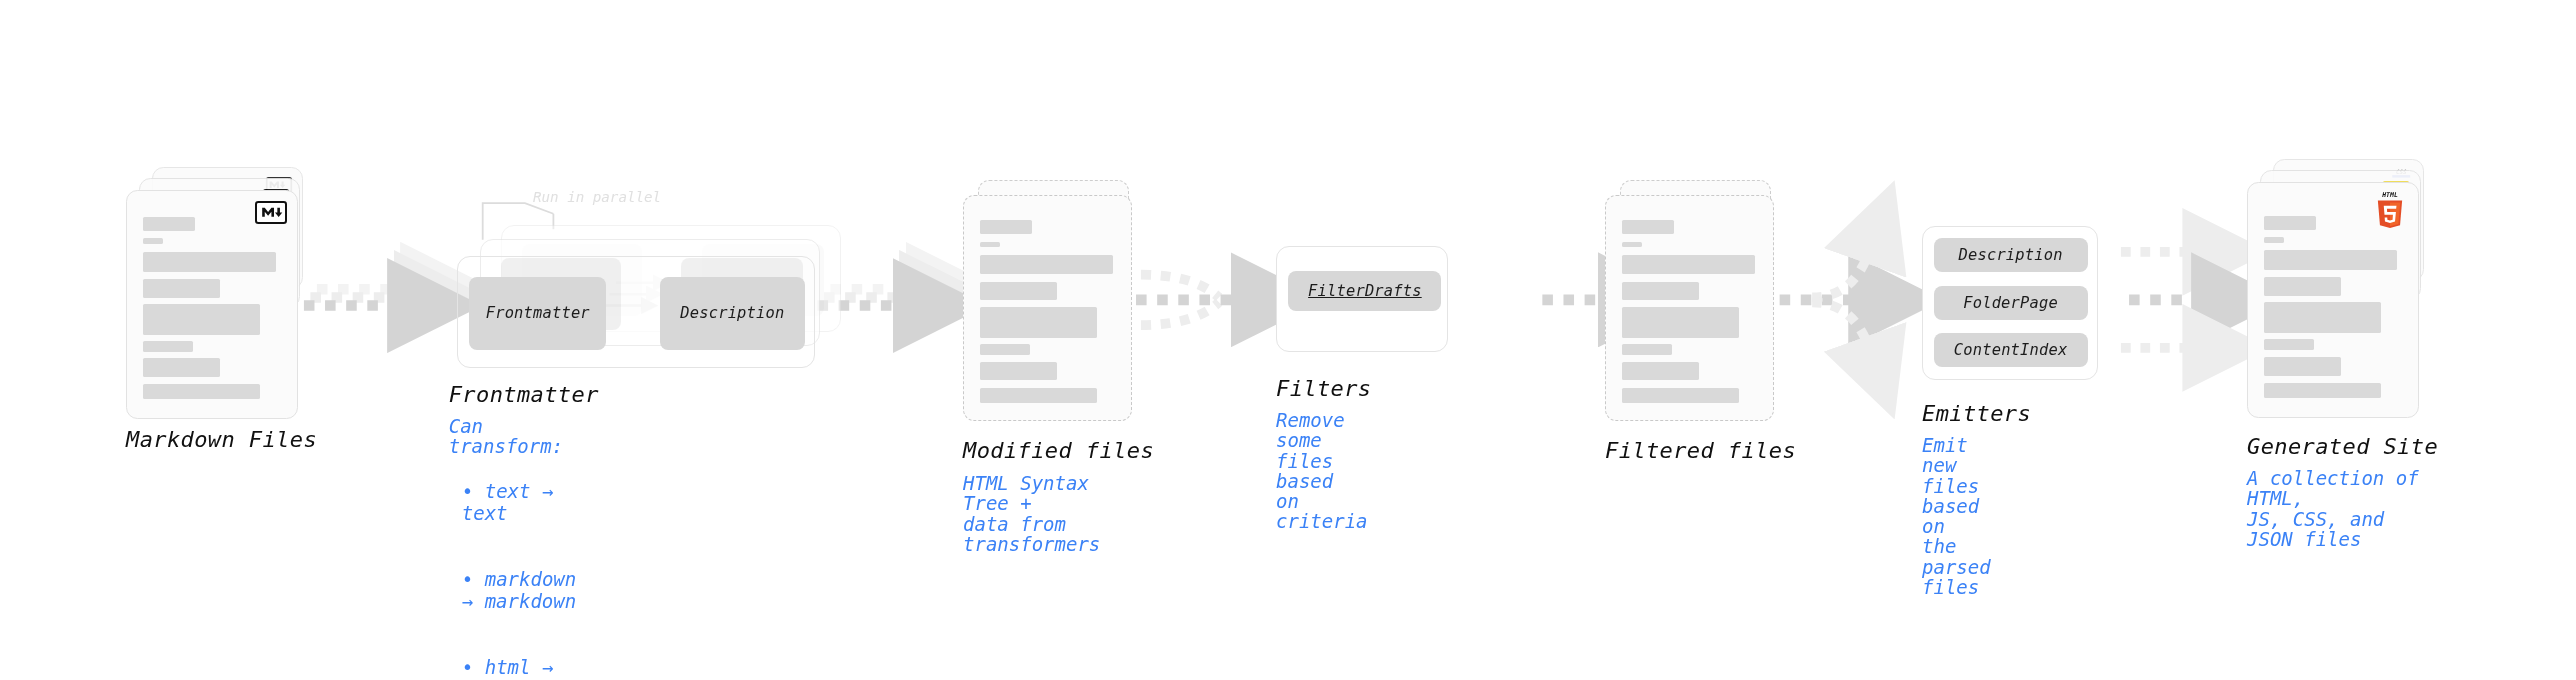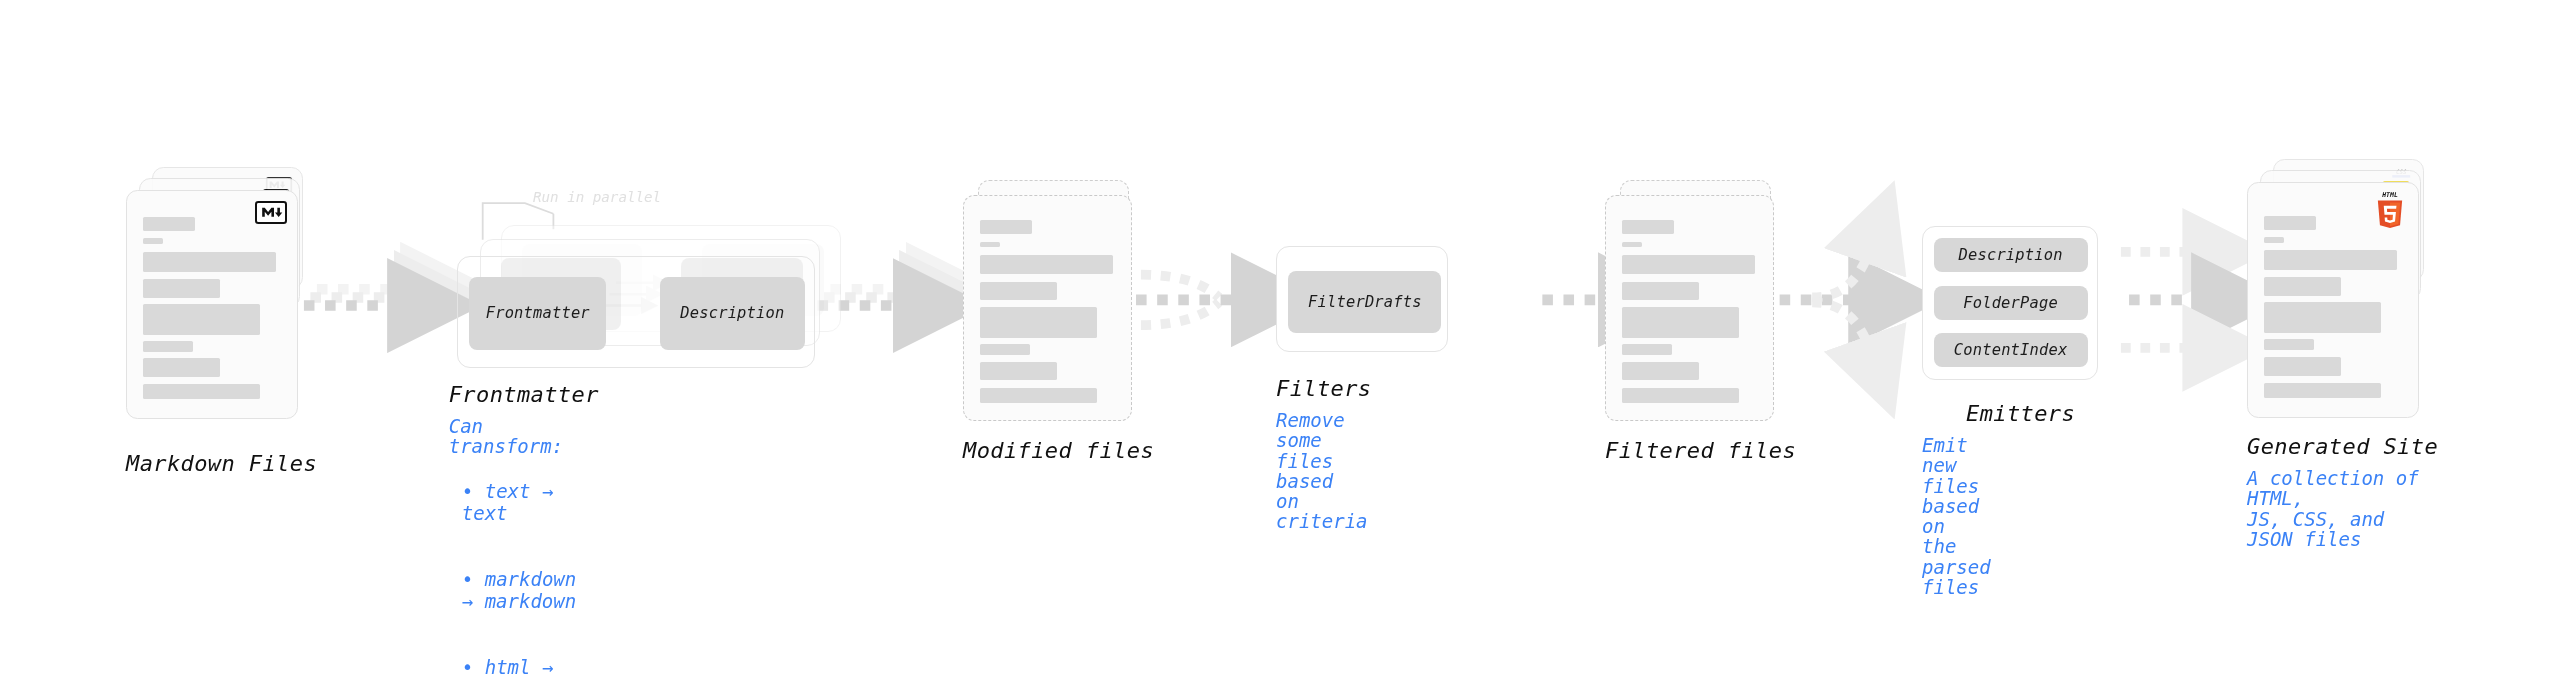--- a/index.html
+++ b/index.html
@@ -177,21 +177,21 @@
           <div class="bar" style="left:16.3px;top:193px;width:117px;height:15.4px;"></div>
         </div>
         <div class="md-badge" style="right:9.8px;top:9.8px;">
           <svg width="23" height="14.6" viewBox="0 0 28 18">
             <path d="M2.5 14.5V3.5h3.2l4.1 5.2 4.1-5.2h3.2v11h-3.2V8.2l-4.1 5-4.1-5v6.3z" fill="#111"></path>
             <path d="M21.2 3.5h3.2v5.6h2.9l-4.5 5.8-4.5-5.8h2.9z" fill="#111"></path>
           </svg>
         </div>
       </div>
     </div>
-    <div class="title" style="left:0px;top:284px;">Markdown Files</div>
+    <div class="title" style="left:0px;top:260px;">Markdown Files</div>
   </div>
 
   <div class="node" style="left:452px;top:197px;">
 
     <div class="parallel-label" style="left:81px;top:-8.1px;">Run in parallel</div>
 
     <div class="procbox ghost2" style="left:49px;top:28px;width:340px;height:107px;">
       <div class="chip ghost2" style="left:19.5px;top:18px;width:120px;height:72px;"></div>
       <div class="chip ghost2" style="left:200px;top:18px;width:122px;height:72px;"></div>
     </div>
@@ -235,25 +235,27 @@
           <div class="bar" style="left:16.3px;top:59px;width:133px;height:19.5px;"></div>
           <div class="bar" style="left:16.3px;top:86px;width:77px;height:18.7px;"></div>
           <div class="bar" style="left:16.3px;top:111px;width:117px;height:31px;"></div>
           <div class="bar" style="left:16.3px;top:148px;width:50px;height:11.4px;"></div>
           <div class="bar" style="left:16.3px;top:166px;width:77px;height:18.7px;"></div>
           <div class="bar" style="left:16.3px;top:192px;width:117px;height:15.4px;"></div>
         </div>
       </div>
     </div>
     <div class="title" style="left:0px;top:258px;">Modified files</div>
+    <div class="desc" style="left:0px;top:293px;">HTML Syntax Tree +
+data from transformers</div>
   </div>
 
   <div class="node" style="left:1276px;top:246px;">
     <div class="procbox" style="left:0px;top:0px;width:172px;height:106px;">
-      <div class="chip" style="left:11.4px;top:24.4px;width:153px;height:62px;">
+      <div class="chip" style="left:11.4px;top:24.4px;width:153px;height:40px;text-decoration:underline;">
         <span>FilterDrafts</span>
       </div>
     </div>
     <div class="title" style="left:0px;top:130px;">Filters</div>
     <div class="desc" style="left:0px;top:164px;">Remove some files based
 on criteria</div>
   </div>
 
   <div class="node" style="left:1605px;top:180px;">
     <div class="stack" style="width:179px;height:244px;">
@@ -279,21 +281,21 @@
       <div class="chip" style="left:10.6px;top:10.6px;width:154px;height:34px;">
         <span>Description</span>
       </div>
       <div class="chip" style="left:10.6px;top:59px;width:154px;height:34px;">
         <span>FolderPage</span>
       </div>
       <div class="chip" style="left:10.6px;top:106px;width:154px;height:34px;">
         <span>ContentIndex</span>
       </div>
     </div>
-    <div class="title" style="left:0px;top:175px;margin-left:44px;">Emitters</div>
+    <div class="title" style="left:0px;top:175px;">Emitters</div>
     <div class="desc" style="left:0px;top:209px;">Emit new files based on
 the parsed files</div>
   </div>
 
   <div class="node" style="left:2247px;top:159px;">
     <div class="stack" style="width:187px;height:260px;">
 
       <div class="sheet solid back2" style="left:26px;top:0px;width:151px;height:122px;">
         <svg class="css-badge" style="right:9.8px;top:6.5px;" width="24.4" height="13" viewBox="0 0 30 16">
           <text x="15" y="8" font-size="7" font-weight="bold" fill="#111" text-anchor="middle" font-family="monospace">CSS</text>

